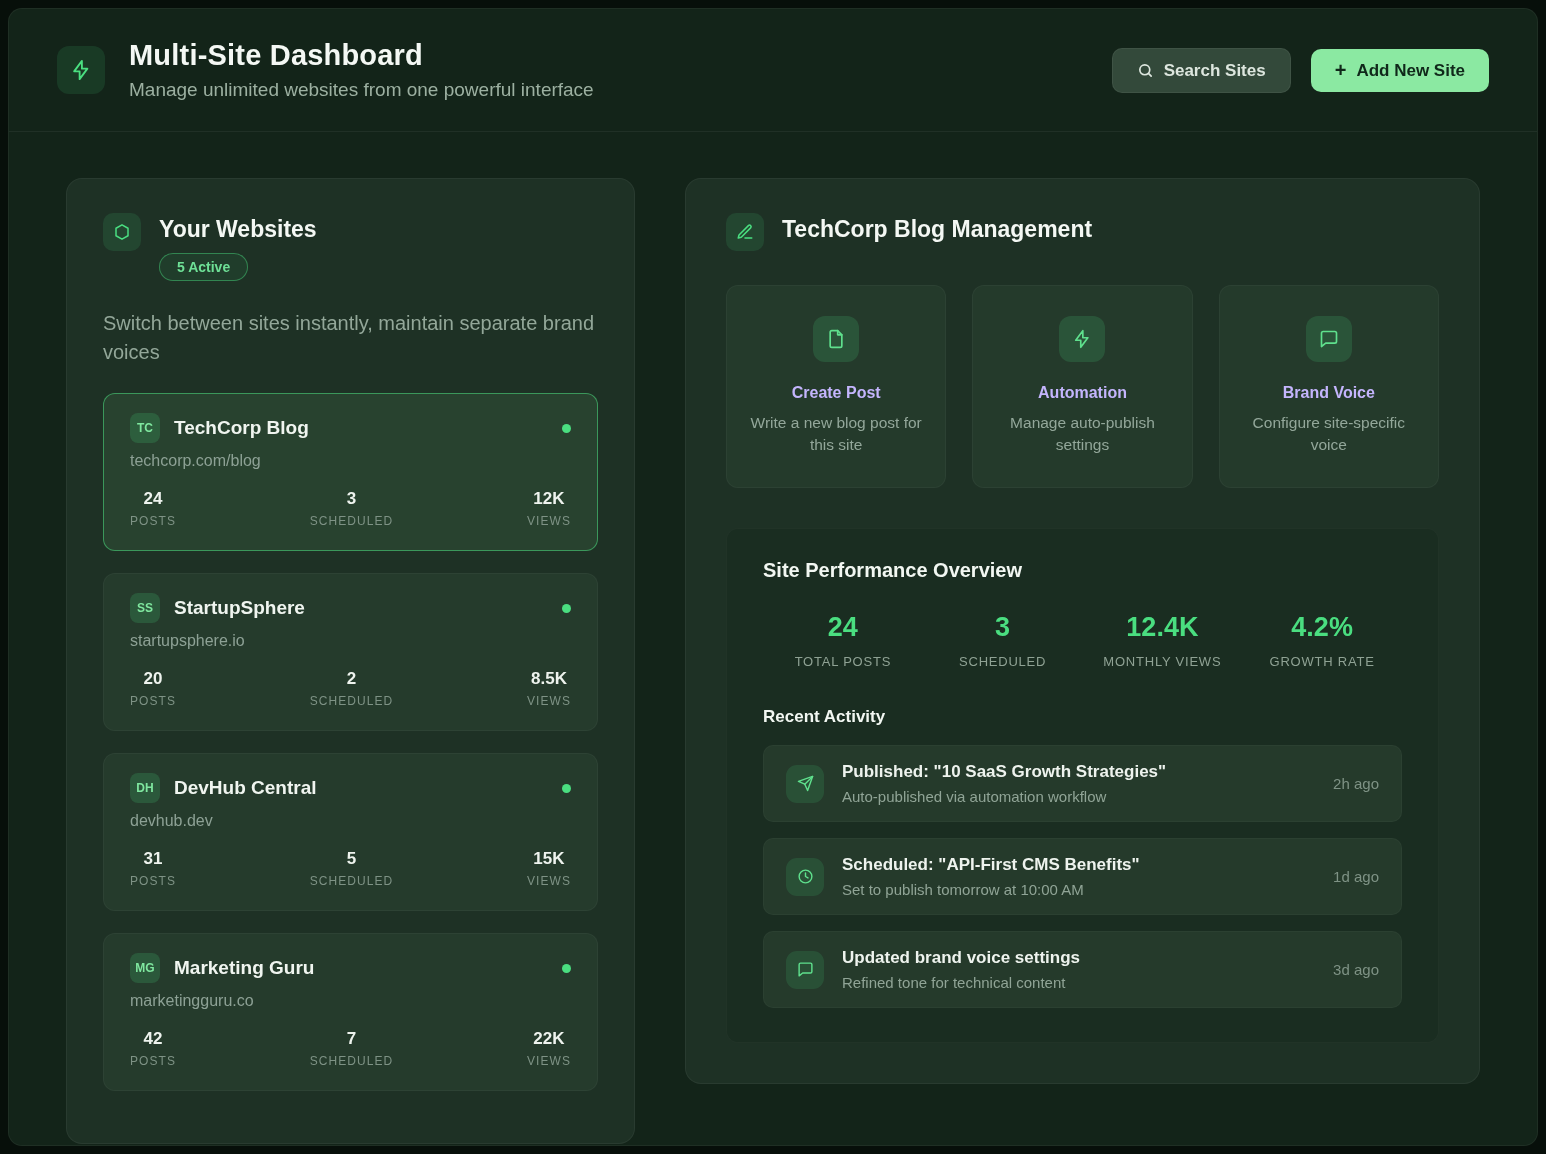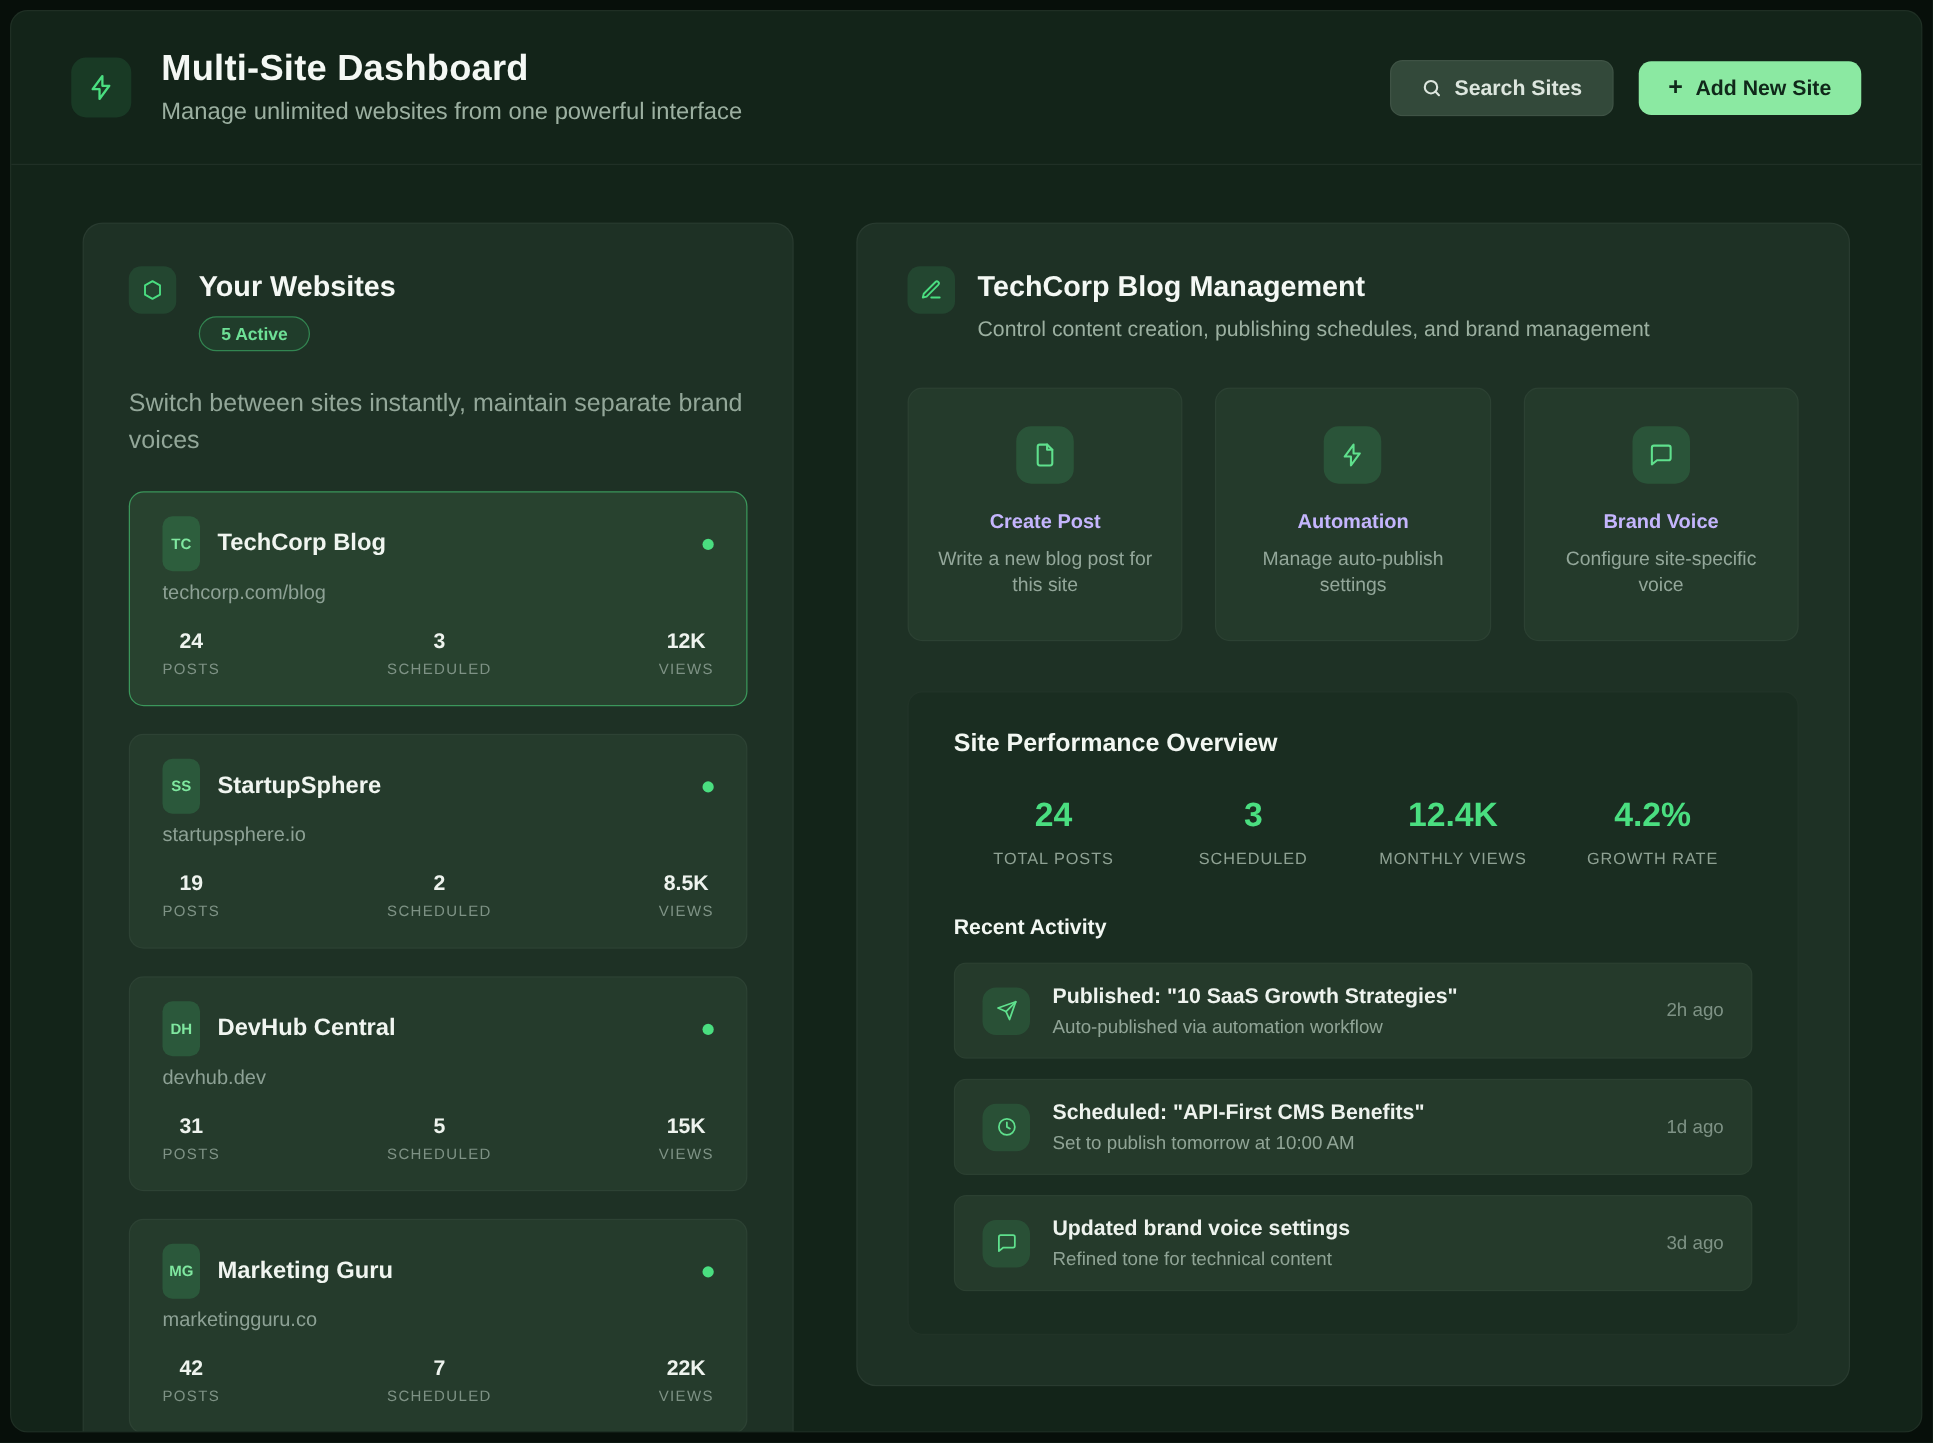--- a/index.html
+++ b/index.html
@@ -90,21 +90,21 @@
     margin-bottom: 22px;
     cursor: pointer;
   }
   .site-card:last-child { margin-bottom: 0; }
   .site-card.active {
     background: #28422f;
     border-color: rgba(74,222,128,0.55);
   }
   .site-head { display: flex; align-items: center; gap: 14px; }
   .site-avatar {
-    width: 30px; height: 44px; border-radius: 8px; flex: none;
+    width: 30px; height: 30px; border-radius: 8px; flex: none;
     background: rgba(74,222,128,0.18); color: #7fe79f;
     font-size: 12px; font-weight: 700;
     display: flex; align-items: center; justify-content: center;
   }
   .site-name { font-size: 19px; font-weight: 700; color: #f0f5f0; }
   .status-dot {
     margin-left: auto; width: 9px; height: 9px; border-radius: 50%;
     background: #4ade80; flex: none;
   }
   .site-url { margin-top: 9px; font-size: 16px; color: #8da195; }
@@ -243,21 +243,21 @@
 
         <div class="site-card">
           <div class="site-head">
             <span class="site-avatar">SS</span>
             <span class="site-name">StartupSphere</span>
             <span class="status-dot"></span>
           </div>
           <div class="site-url">startupsphere.io</div>
           <div class="site-stats">
             <div class="stat">
-                <div class="stat-value">19</div>
+                <div class="stat-value">20</div>
                 <div class="stat-label">POSTS</div>
               </div>
             <div class="stat">
                 <div class="stat-value">2</div>
                 <div class="stat-label">SCHEDULED</div>
               </div>
             <div class="stat">
                 <div class="stat-value">8.5K</div>
                 <div class="stat-label">VIEWS</div>
               </div>
@@ -316,21 +316,20 @@
     <div class="panel mgmt-panel">
       <div class="panel-head">
         <div class="panel-icon">
           <svg viewBox="0 0 24 24" fill="none" stroke="currentColor" stroke-width="2" stroke-linecap="round" stroke-linejoin="round">
               <path d="M12 20h9"></path>
               <path d="M16.5 3.5a2.1 2.1 0 0 1 3 3L7 19l-4 1 1-4L16.5 3.5z"></path>
             </svg>
         </div>
         <div>
           <div class="panel-title">TechCorp Blog Management</div>
-          <div class="panel-subtitle">Control content creation, publishing schedules, and brand management</div>
         </div>
       </div>
 
       <div class="actions-row">
         <div class="action-card">
           <div class="action-icon">
             <svg viewBox="0 0 24 24" fill="none" stroke="currentColor" stroke-width="2" stroke-linecap="round" stroke-linejoin="round">
                 <path d="M14 2H7a2 2 0 0 0-2 2v16a2 2 0 0 0 2 2h10a2 2 0 0 0 2-2V7z"></path>
                 <path d="M14 2v5h5"></path>
               </svg>

